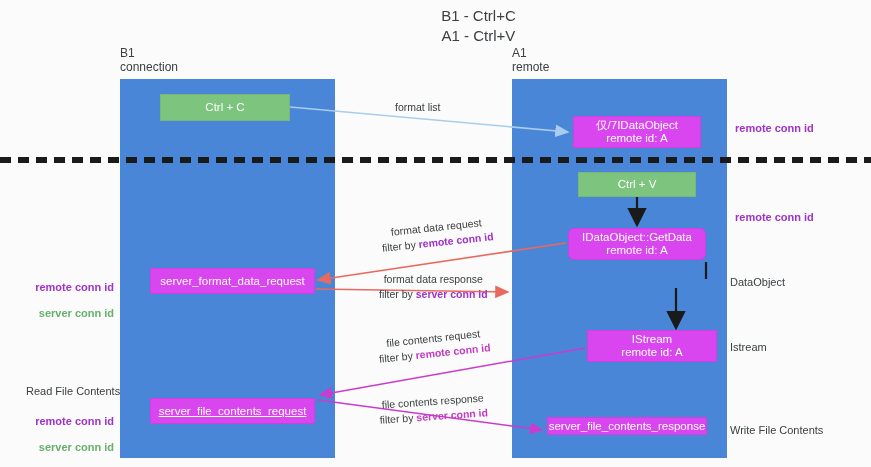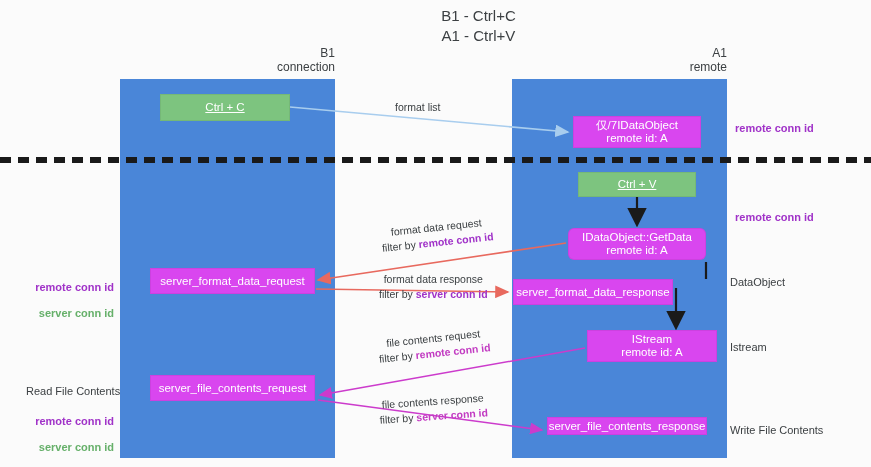--- a/index.html
+++ b/index.html
@@ -26,21 +26,21 @@
     text-align: center;
     font-size: 15px;
     color: #3c4043;
     line-height: 20px;
     white-space: pre-line;
     margin-left: 43px;
   }
 
   
   .col-header {
-    text-align: right;
+    text-align: left;
     font-size: 12px;
     color: #3c4043;
     line-height: 14px;
     white-space: pre-line;
   }
   #hdr-b1 { left: 120px; top: 46px; width: 215px; }
   #hdr-a1 { left: 512px; top: 46px; width: 215px; }
 
   
   .lane {
@@ -68,31 +68,31 @@
     flex-direction: column;
     align-items: center;
     justify-content: center;
     text-align: center;
     font-size: 11.5px;
     line-height: 13px;
     color: #ffffff;
     white-space: pre-line;
     border: 1px solid rgba(0,0,0,0.06);
   }
-  .box.green  { background: #7dc47f; text-decoration: underline; }
+  .box.green  { background: #7dc47f; }
   .box.orange { background: #d946ef; }
 
   #box-ctrlc   { left: 160px; top: 94px;  width: 130px; height: 27px; }
   #box-idobj   { left: 573px; top: 116px; width: 128px; height: 32px; }
   #box-ctrlv   { left: 578px; top: 172px; width: 118px; height: 25px; }
   #box-getdata { left: 568px; top: 228px; width: 138px; height: 32px; border-radius: 6px; }
   #box-sfdreq  { left: 150px; top: 268px; width: 165px; height: 26px; }
   #box-sfdresp { left: 513px; top: 279px; width: 160px; height: 26px; }
   #box-istream { left: 587px; top: 330px; width: 130px; height: 32px; }
-  #box-sfcreq  { left: 150px; top: 375px; width: 165px; height: 26px; }
+  #box-sfcreq  { left: 150px; top: 398px; width: 165px; height: 26px; text-decoration: underline; }
   #box-sfcresp { left: 547px; top: 417px; width: 160px; height: 18px; }
 
   
   .note { font-size: 11px; line-height: 13px; color: #3c4043; white-space: pre-line; }
   .note.purple { color: #a032c8; font-weight: bold; }
 
   #lbl-remote-conn-1 { left: 735px; top: 122px; }
   #lbl-remote-conn-2 { left: 735px; top: 211px; }
   #lbl-dataobject    { left: 730px; top: 236px; margin-top: 40px; }
   #lbl-istream       { left: 730px; top: 341px; }
@@ -185,21 +185,20 @@
     <path d="M318,400 L542,430" stroke="#cc3bcc" stroke-width="1.5" fill="none" marker-end="url(#ah-magenta)"></path>
   </svg>
 
   <div class="abs box green" id="box-ctrlc">Ctrl + C</div>
   <div class="abs box orange" id="box-idobj">仅/7IDataObject
 remote id: A</div>
   <div class="abs box green" id="box-ctrlv">Ctrl + V</div>
   <div class="abs box orange" id="box-getdata">IDataObject::GetData
 remote id: A</div>
   <div class="abs box orange" id="box-sfdreq">server_format_data_request</div>
-  <div class="abs box orange" id="box-sfdresp">server_format_data_response</div>
   <div class="abs box orange" id="box-istream">IStream
 remote id: A</div>
   <div class="abs box orange" id="box-sfcreq">server_file_contents_request</div>
   <div class="abs box orange" id="box-sfcresp">server_file_contents_response</div>
 
   <div class="abs edge-label" id="el-format-list">format list</div>
 
   <div class="abs edge-label" id="el-fdr">
     <div>format data request</div>
     <div><span>filter by </span><span class="hl-purple">remote conn id</span></div>

